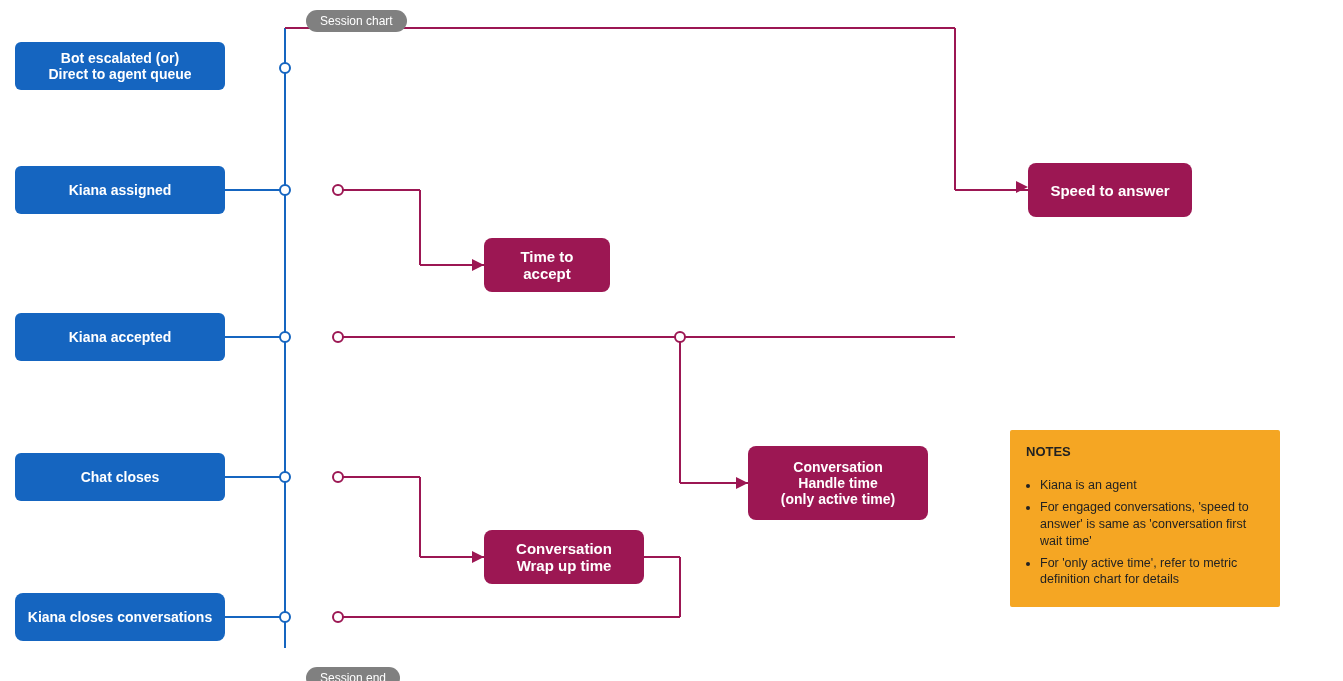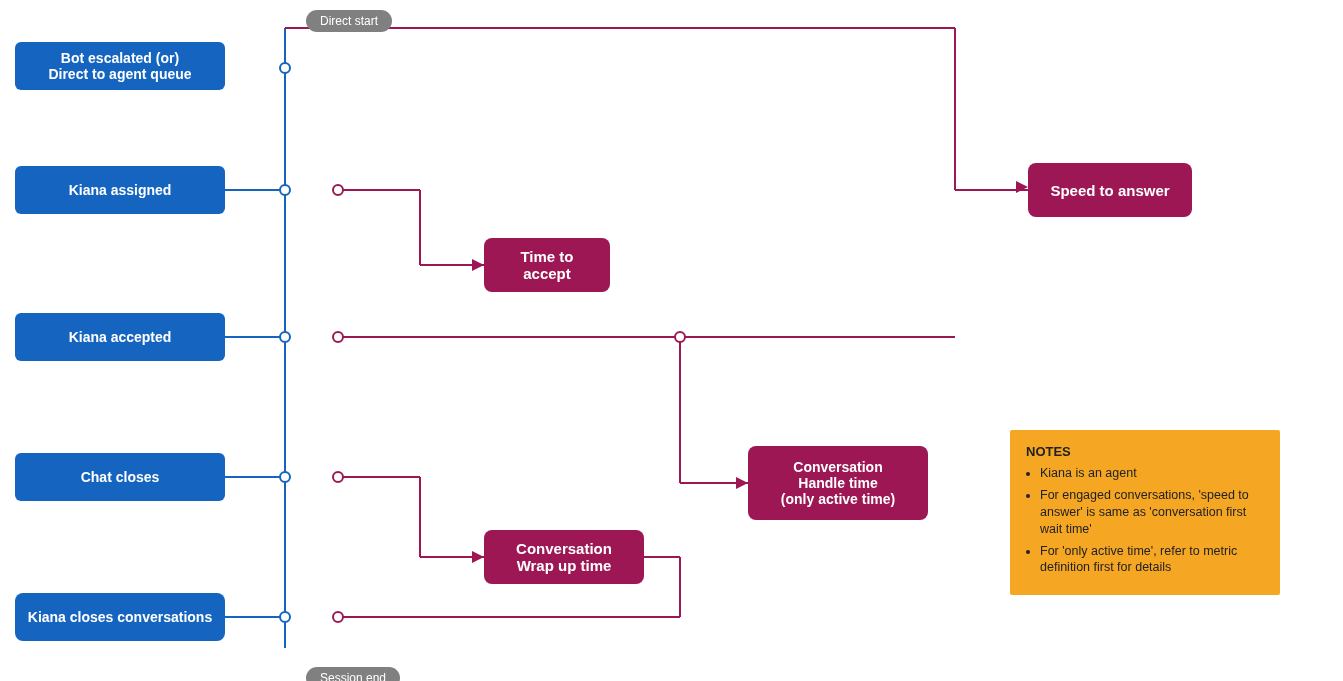--- a/index.html
+++ b/index.html
@@ -66,21 +66,21 @@
       position: absolute;
       background: #F5A623;
       padding: 14px 16px;
       width: 270px;
       font-size: 12.5px;
       color: #222;
       border-radius: 2px;
     }
     .notes-box .notes-title {
       font-weight: 700;
-      margin-bottom: 6px;
+      margin-bottom: 18px;
       font-size: 13px;
     }
     .notes-box ul {
       padding-left: 14px;
     }
     .notes-box ul li {
       margin-bottom: 5px;
       line-height: 1.35;
     }
 
@@ -160,21 +160,21 @@
 
     <polygon points="1028,187 1016,181 1016,193" fill="#9C1753"></polygon>
 
     <polygon points="484,265 472,259 472,271" fill="#9C1753"></polygon>
 
     <polygon points="748,483 736,477 736,489" fill="#9C1753"></polygon>
 
     <polygon points="484,557 472,551 472,563" fill="#9C1753"></polygon>
   </svg>
 
-  <div class="session-label" style="top: 10px; left: 306px;">Direct start</div>
+  <div class="session-label" style="top: 10px; left: 306px;">Session chart</div>
 
   <div class="session-label" style="top: 651px; left: 306px; margin-top: 16px;">Session end</div>
 
   <div class="event-box" style="top: 42px; left: 15px;">
     <span style="white-space: pre-line;">Bot escalated (or)
 Direct to agent queue</span>
   </div>
 
   <div class="event-box" style="top: 166px; left: 15px; height: 48px;">
     <span>Kiana assigned</span>
@@ -209,17 +209,17 @@
   <div class="metric-box" style="top: 530px; left: 484px; width: 160px; height: 54px; font-size: 15px;">
     <span style="white-space: pre-line; text-align: center;">Conversation
 Wrap up time</span>
   </div>
 
   <div class="notes-box" style="top: 430px; left: 1010px;">
     <div class="notes-title">NOTES</div>
     <ul>
       <li>Kiana is an agent</li>
       <li>For engaged conversations, 'speed to answer' is same as 'conversation first wait time'</li>
-      <li>For 'only active time', refer to metric definition first for details</li>
+      <li>For 'only active time', refer to metric definition chart for details</li>
     </ul>
   </div>
 
 </div>
 
 </body></html>

